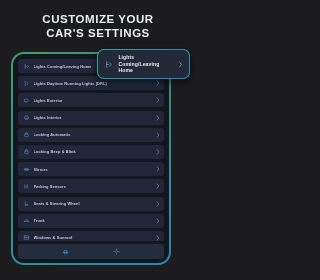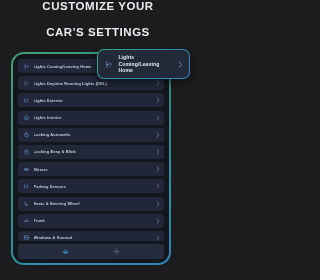--- a/index.html
+++ b/index.html
@@ -12,23 +12,23 @@
   }
 
   
   .headline {
     text-align:center;
     color:#e9ecef;
     font-size:11.5px;
     font-weight:700;
     letter-spacing:0.55px;
     line-height:13.5px;
-    padding-top:0;
-  }
-  .headline .l2 { display:block;margin-top:12px; }
+    padding-top:13px;
+  }
+  .headline .l2 { display:block; }
 
   
   .device {
     position:absolute;
     left:11px;
     top:52px;
     width:160px;
     height:213px;
     border-radius:13px;
     padding:2px;

